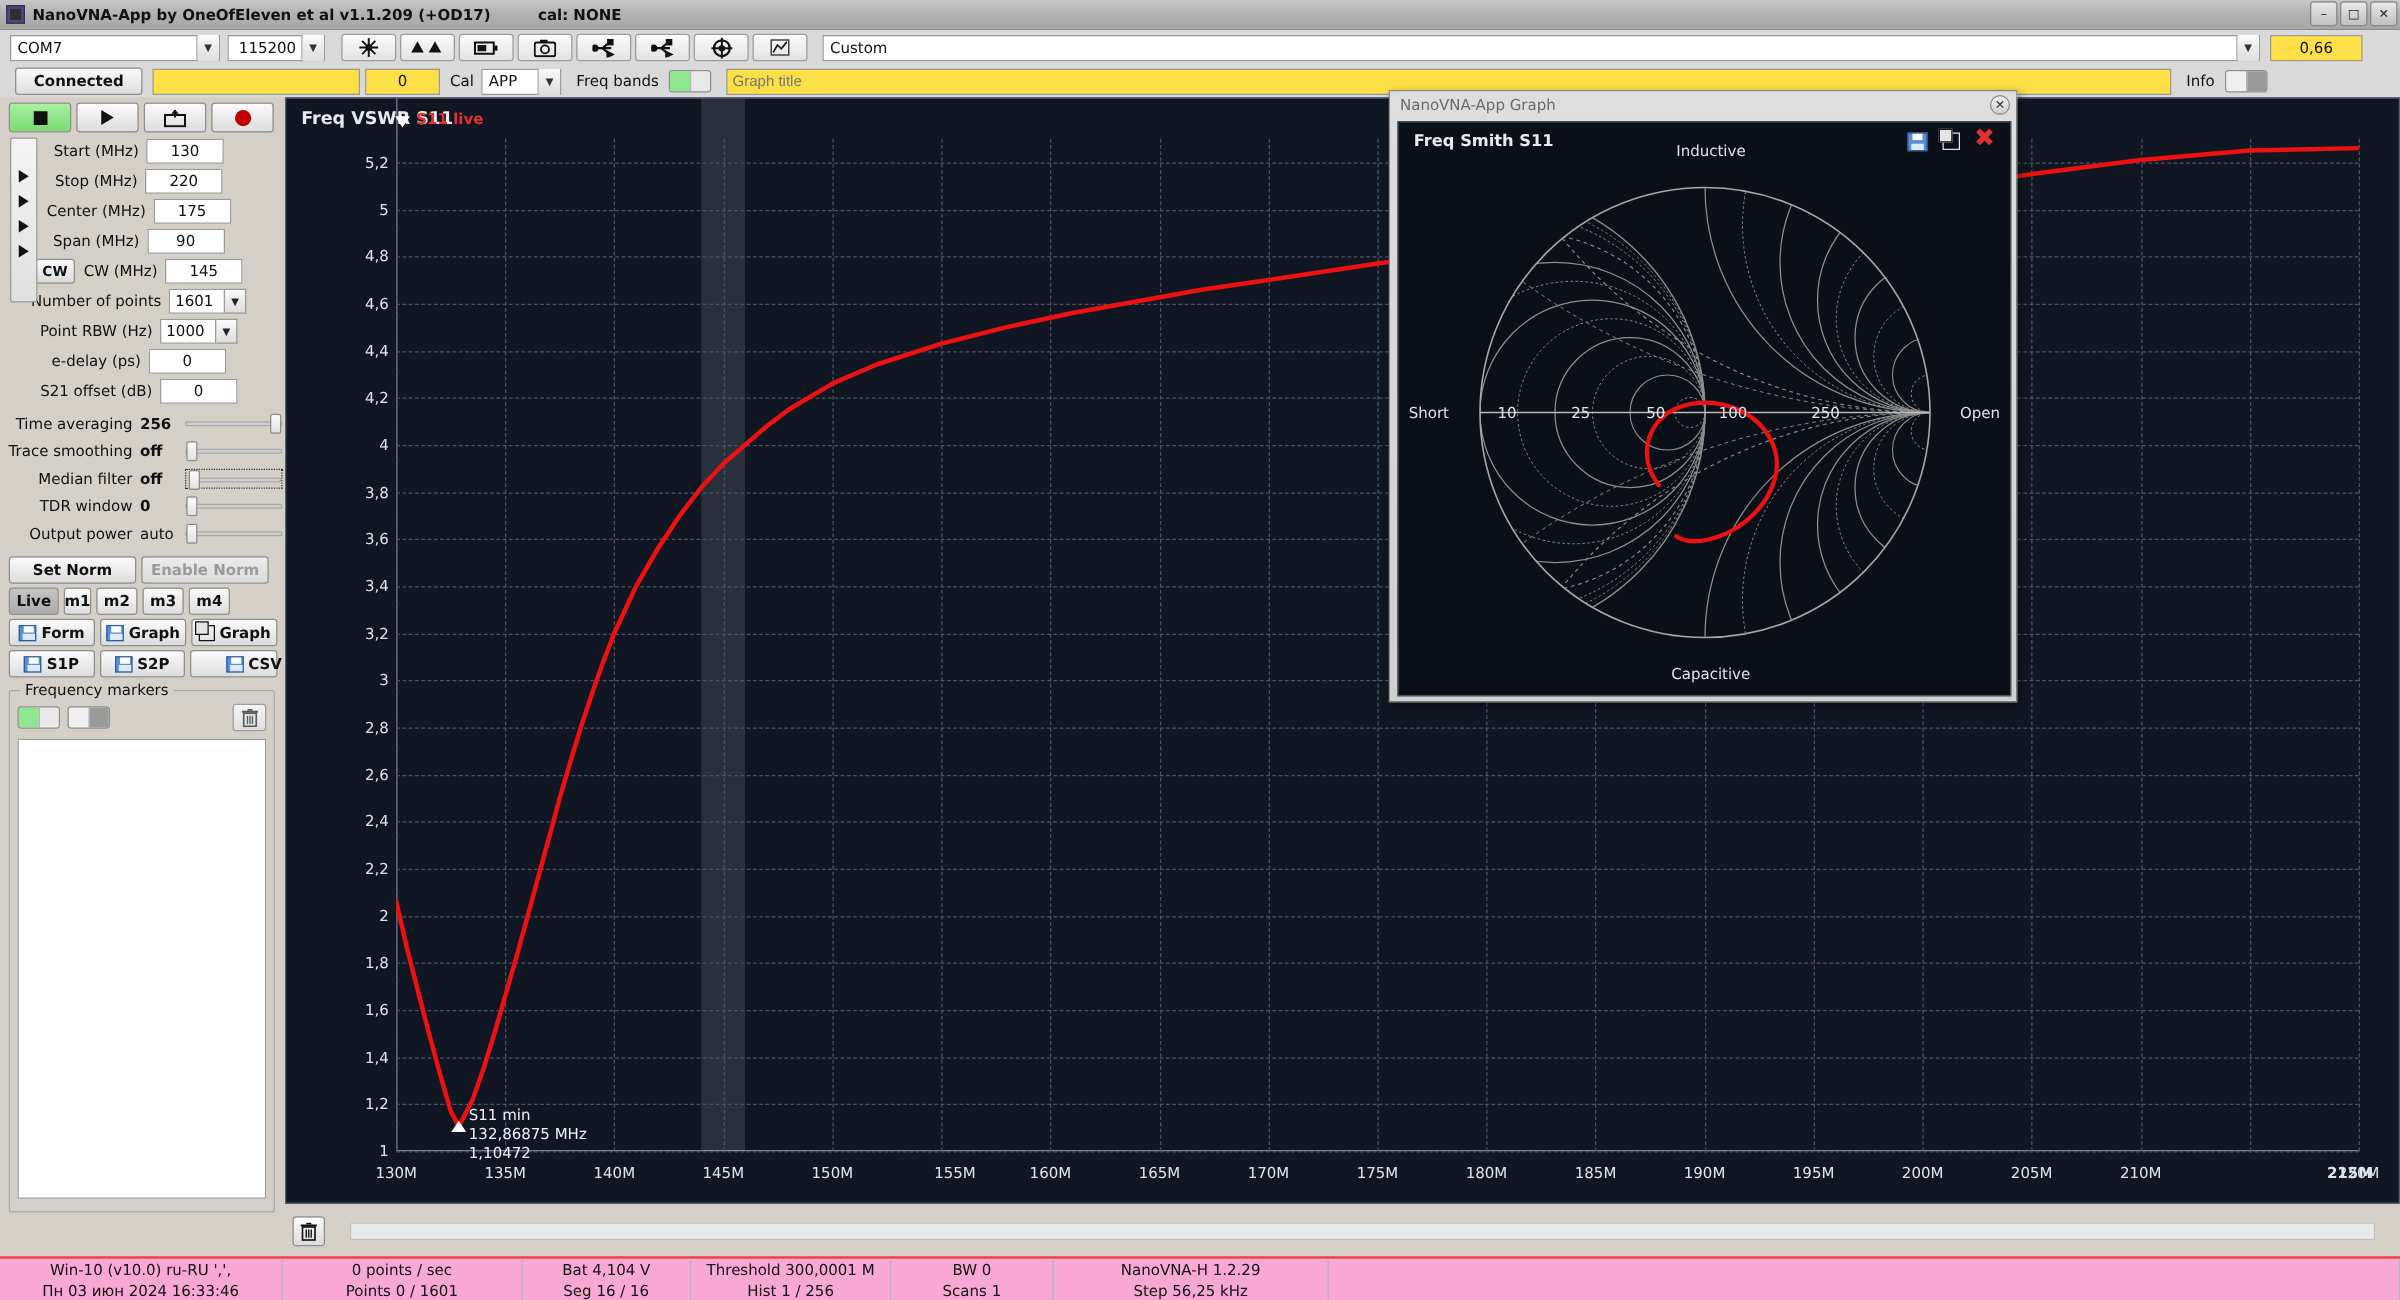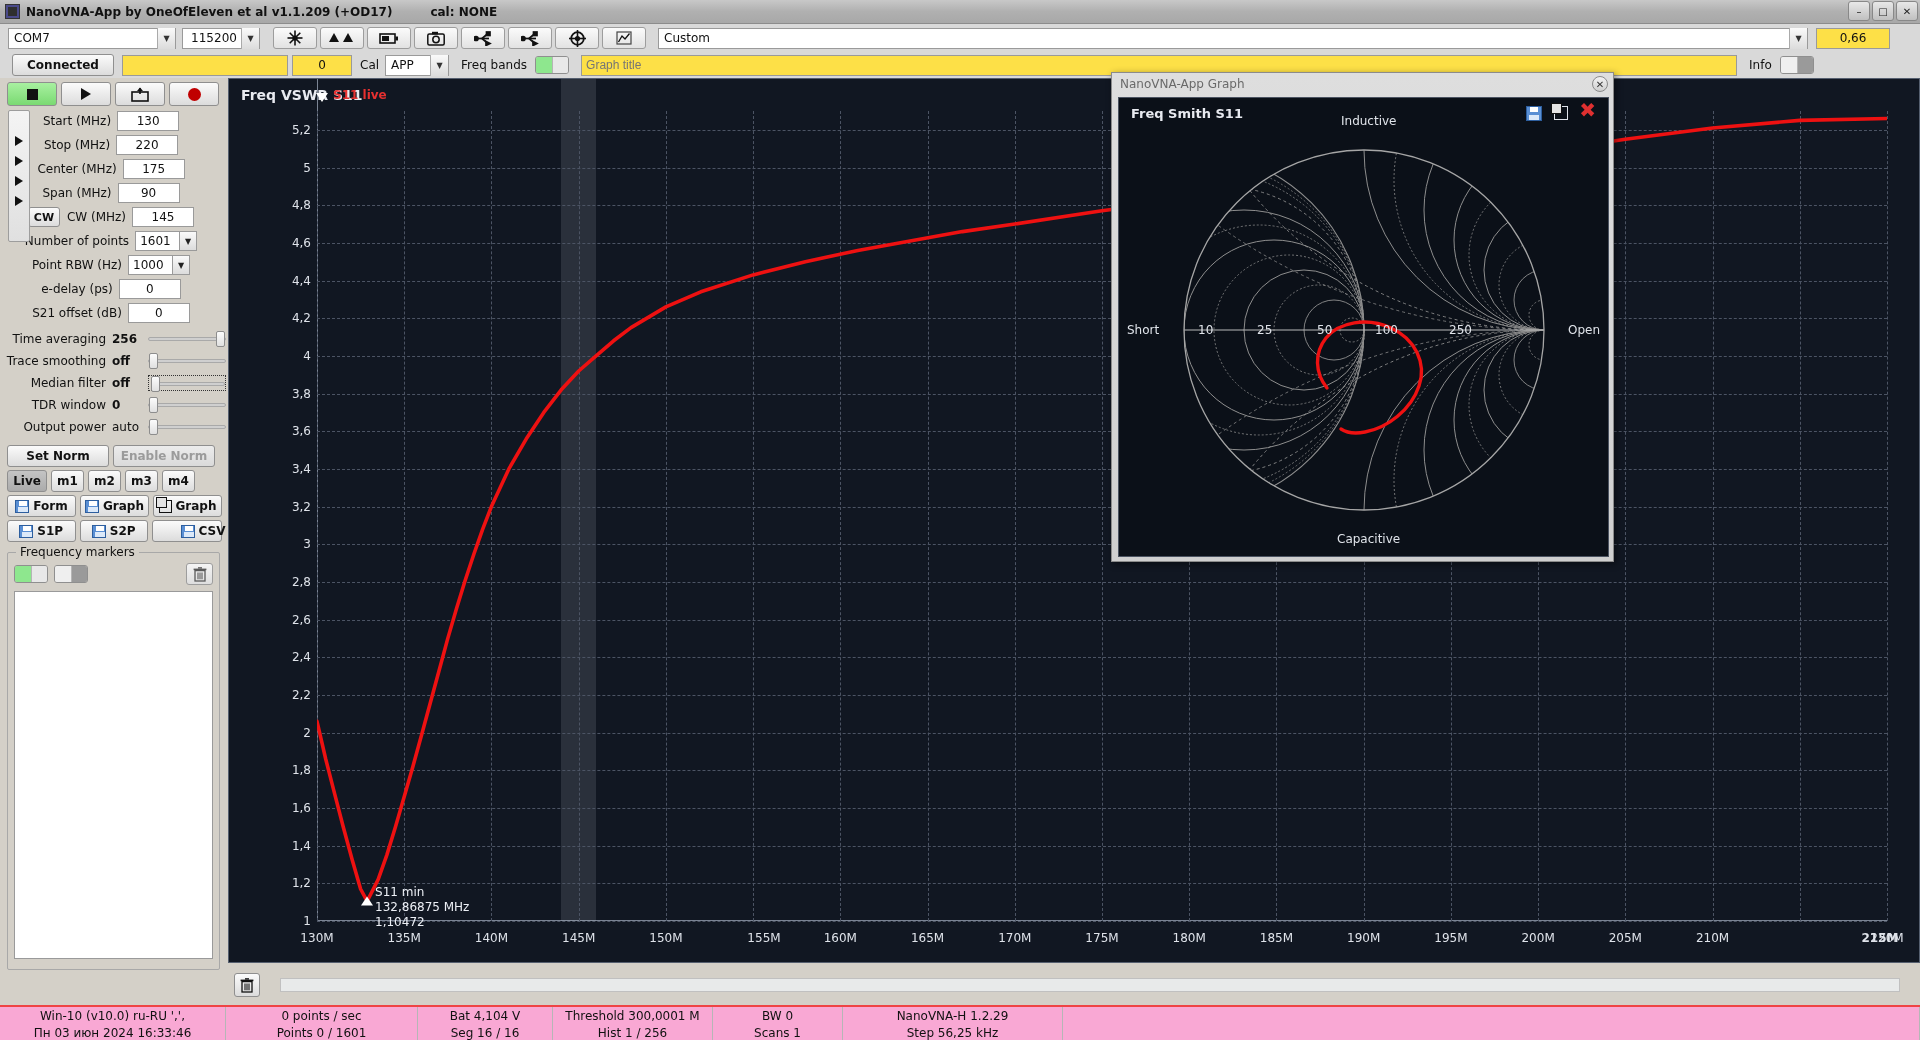--- a/index.html
+++ b/index.html
@@ -560,21 +560,21 @@
         </div>
       <div class="gbtn dis" style="width:102px;">
           <span>Enable Norm</span>
         </div>
     </div>
 
     <div class="btnrow">
       <div class="gbtn pressed" style="width:40px;">
           <span>Live</span>
         </div>
-      <div class="gbtn" style="width:33px;">
+      <div class="gbtn" style="width:22px;">
           <span>m1</span>
         </div>
       <div class="gbtn" style="width:33px;">
           <span>m2</span>
         </div>
       <div class="gbtn" style="width:33px;">
           <span>m3</span>
         </div>
       <div class="gbtn" style="width:33px;">
           <span>m4</span>

